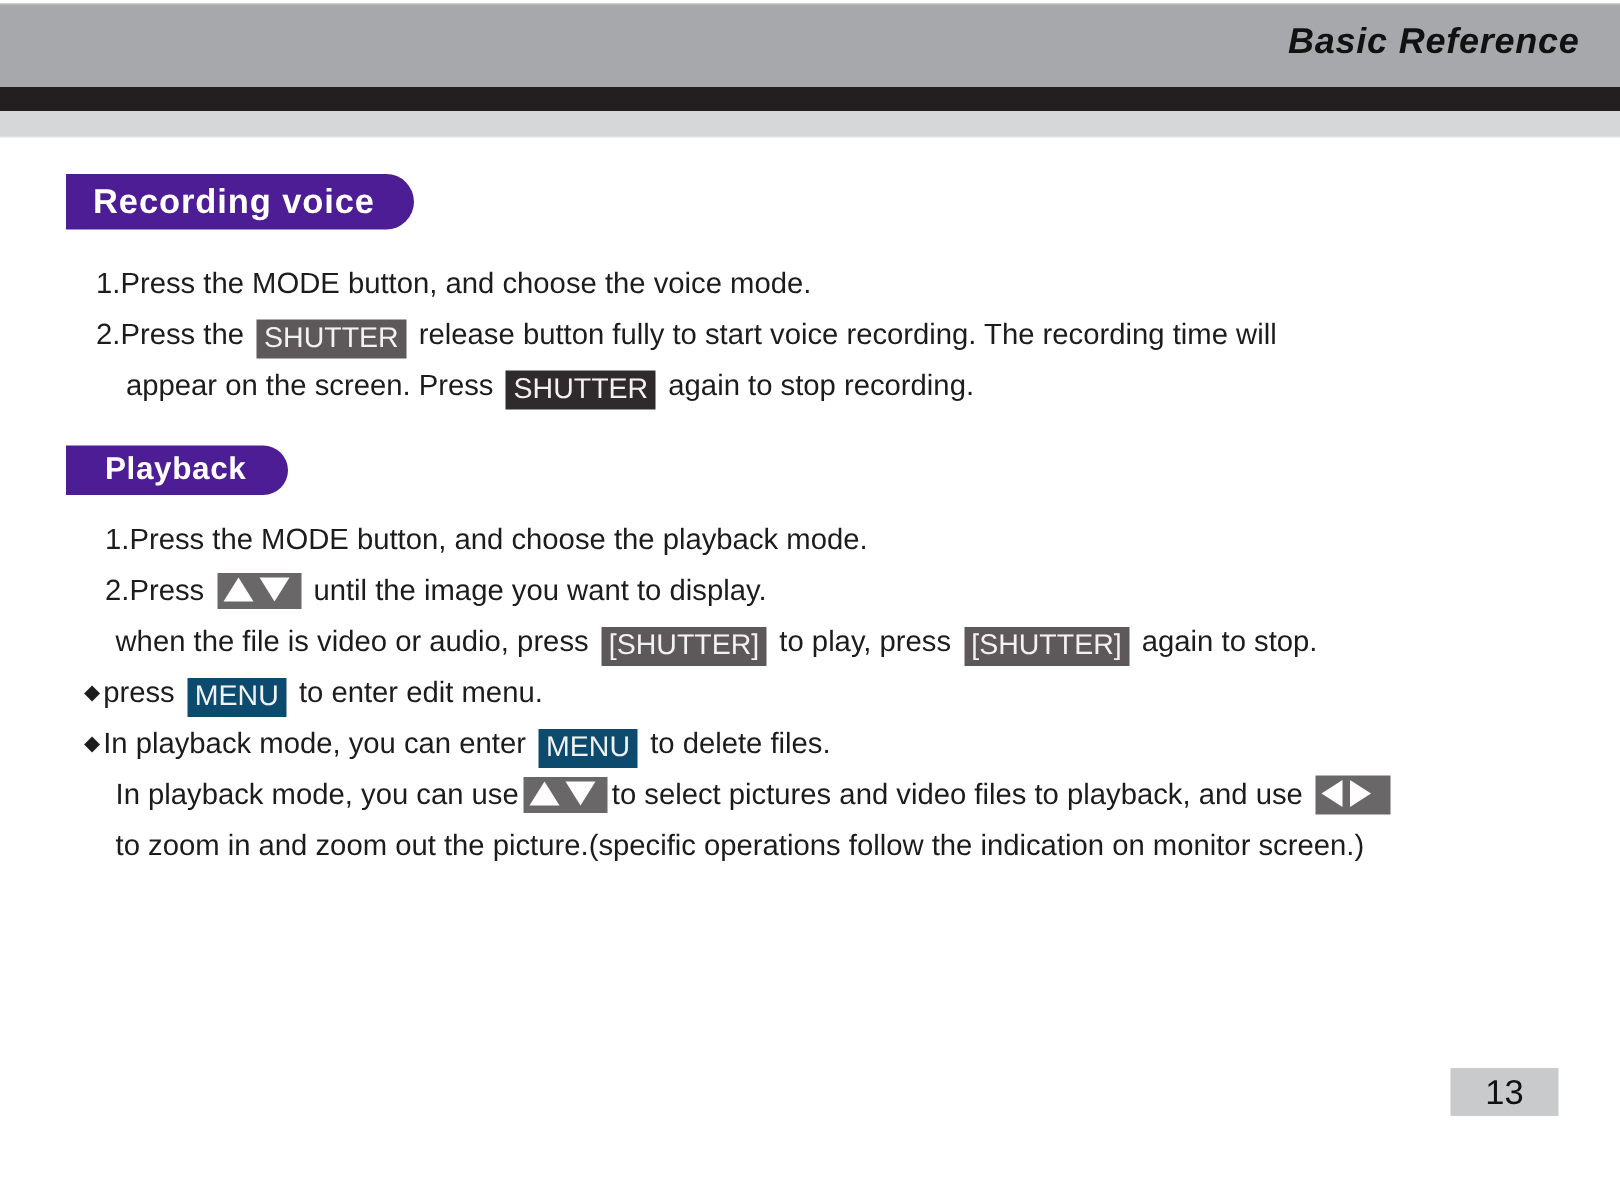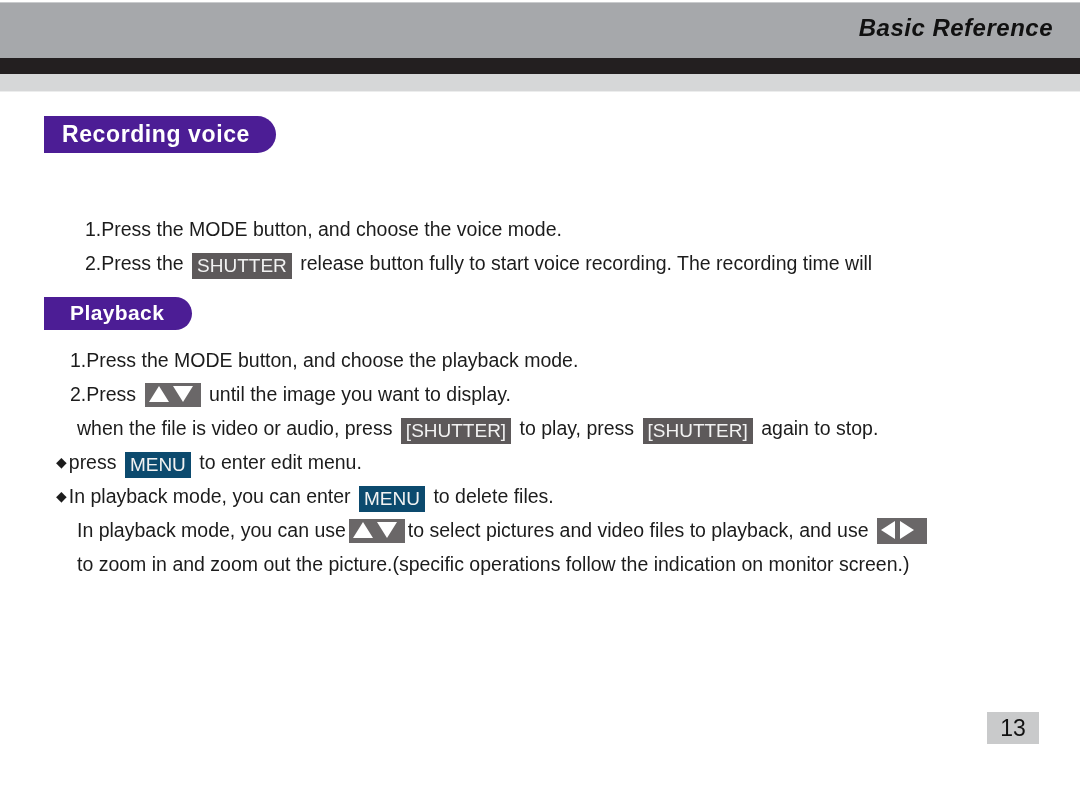--- a/index.html
+++ b/index.html
@@ -88,21 +88,21 @@
   }
 
   
   .body-text {
     position: absolute;
     font-size: 19.5px;
     line-height: 34px;
     color: #1c1c1c;
     white-space: nowrap;
   }
-  .block-recording { left: 85px; top: 172px; margin-top: 40px; }
+  .block-recording { left: 64px; top: 172px; }
   .block-playback  { left: 56px; top: 343px; }
 
   .line { display: block; height: 34px; }
   .line.indent1 { padding-left: 20px; }
   .line.indent2 { padding-left: 14px; }
   .line.indent3 { padding-left: 21px; }
 
   
   .key {
     display: inline-block;
@@ -168,21 +168,21 @@
     position: relative;
     top: -2px;
     margin-right: 2px;
   }
 
   
   .page-number {
     position: absolute;
     right: 41px;
     bottom: 54px;
-    width: 52px;
+    width: 72px;
     height: 32px;
     background: #c9cacb;
     color: #111111;
     font-size: 23px;
     text-align: center;
     line-height: 32px;
     font-family: "Liberation Sans", sans-serif;
   }
 </style>
 </head>
@@ -193,20 +193,21 @@
   <div class="header-band-dark"></div>
   <div class="header-band-light"></div>
   <div class="header-title">Basic Reference</div>
 </div>
 
 <div class="pill pill-recording">Recording  voice</div>
 
 <div class="body-text block-recording" id="block-recording">
     <span class="line"><span>1.Press the MODE button, and choose the voice mode.</span></span>
     <span class="line"><span>2.Press the </span><span class="key key-gray">SHUTTER</span><span> release button fully to start voice recording. The recording time will</span></span>
+    <span class="line indent1"><span>appear on the screen. Press </span><span class="key key-dark">SHUTTER</span><span> again to stop recording.</span></span>
   </div>
 
 <div class="pill pill-playback">Playback</div>
 
 <div class="body-text block-playback" id="block-playback">
     <span class="line indent2"><span>1.Press the MODE button, and choose the playback mode.</span></span>
     <span class="line indent2"><span>2.Press </span><span class="arrow-box updown"><span class="tri tri-up"></span><span class="tri tri-down"></span></span><span>  until the image you want to display.</span></span>
     <span class="line indent3"><span>when the file is video or audio, press </span><span class="key key-gray">[SHUTTER]</span><span> to play, press </span><span class="key key-gray">[SHUTTER]</span><span> again to stop.</span></span>
     <span class="line"><span class="bullet">◆</span><span>press </span><span class="key key-mid">MENU</span><span> to enter edit menu.</span></span>
     <span class="line"><span class="bullet">◆</span><span>In playback mode, you can enter </span><span class="key key-mid">MENU</span><span> to delete files.</span></span>

